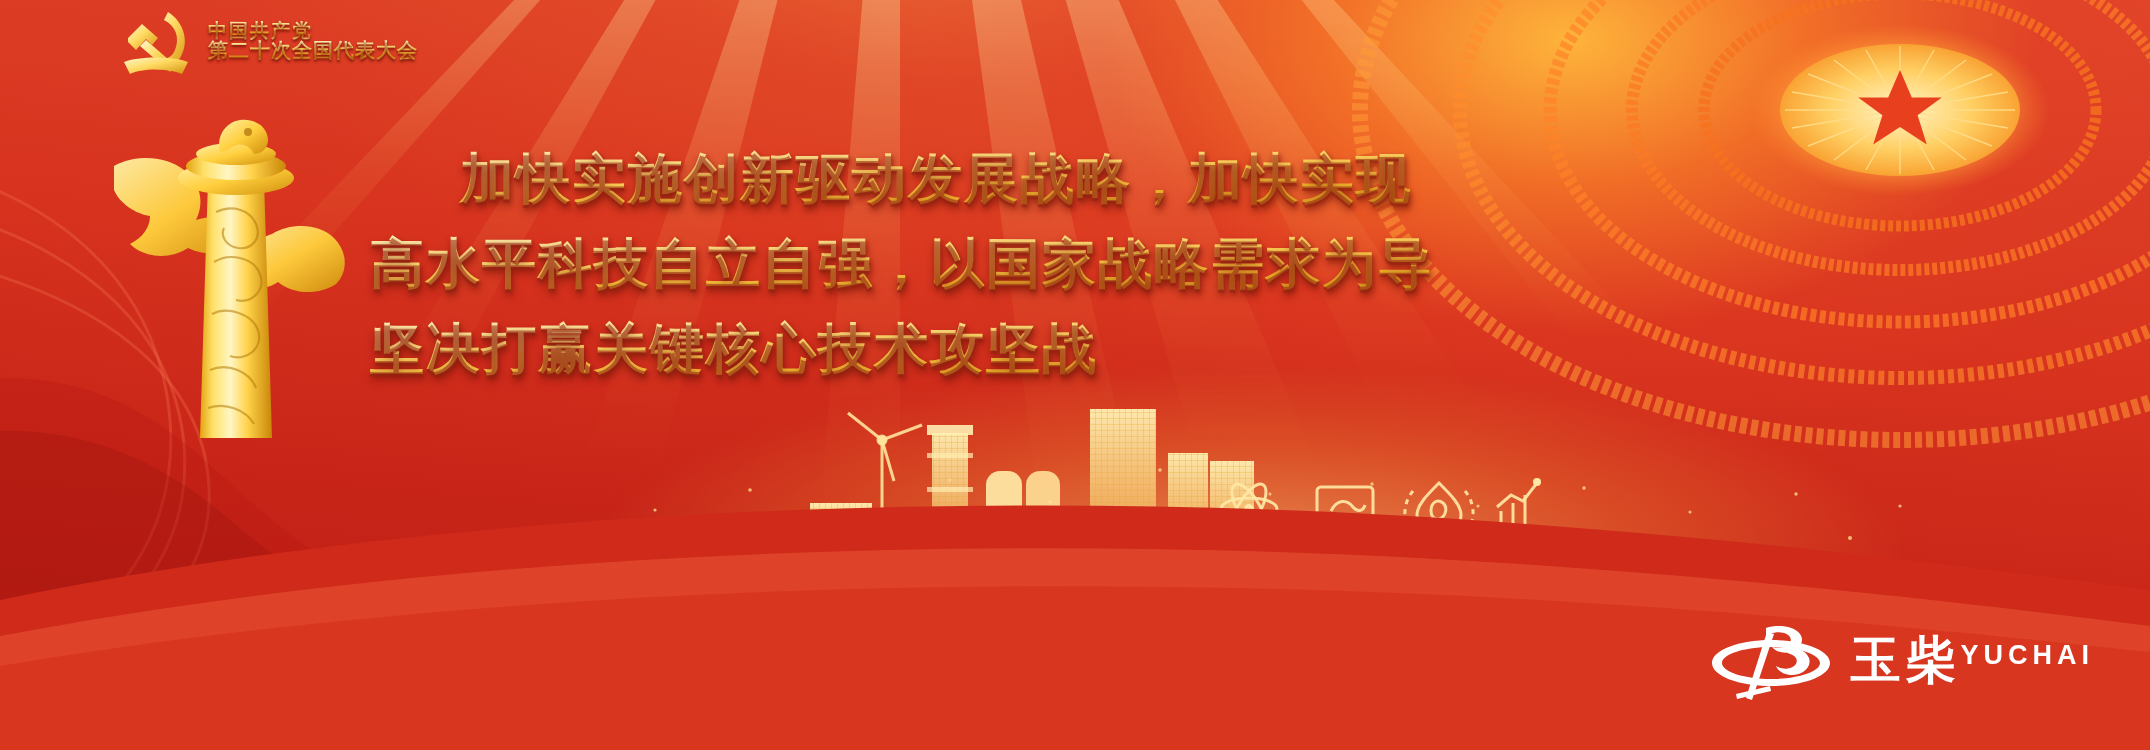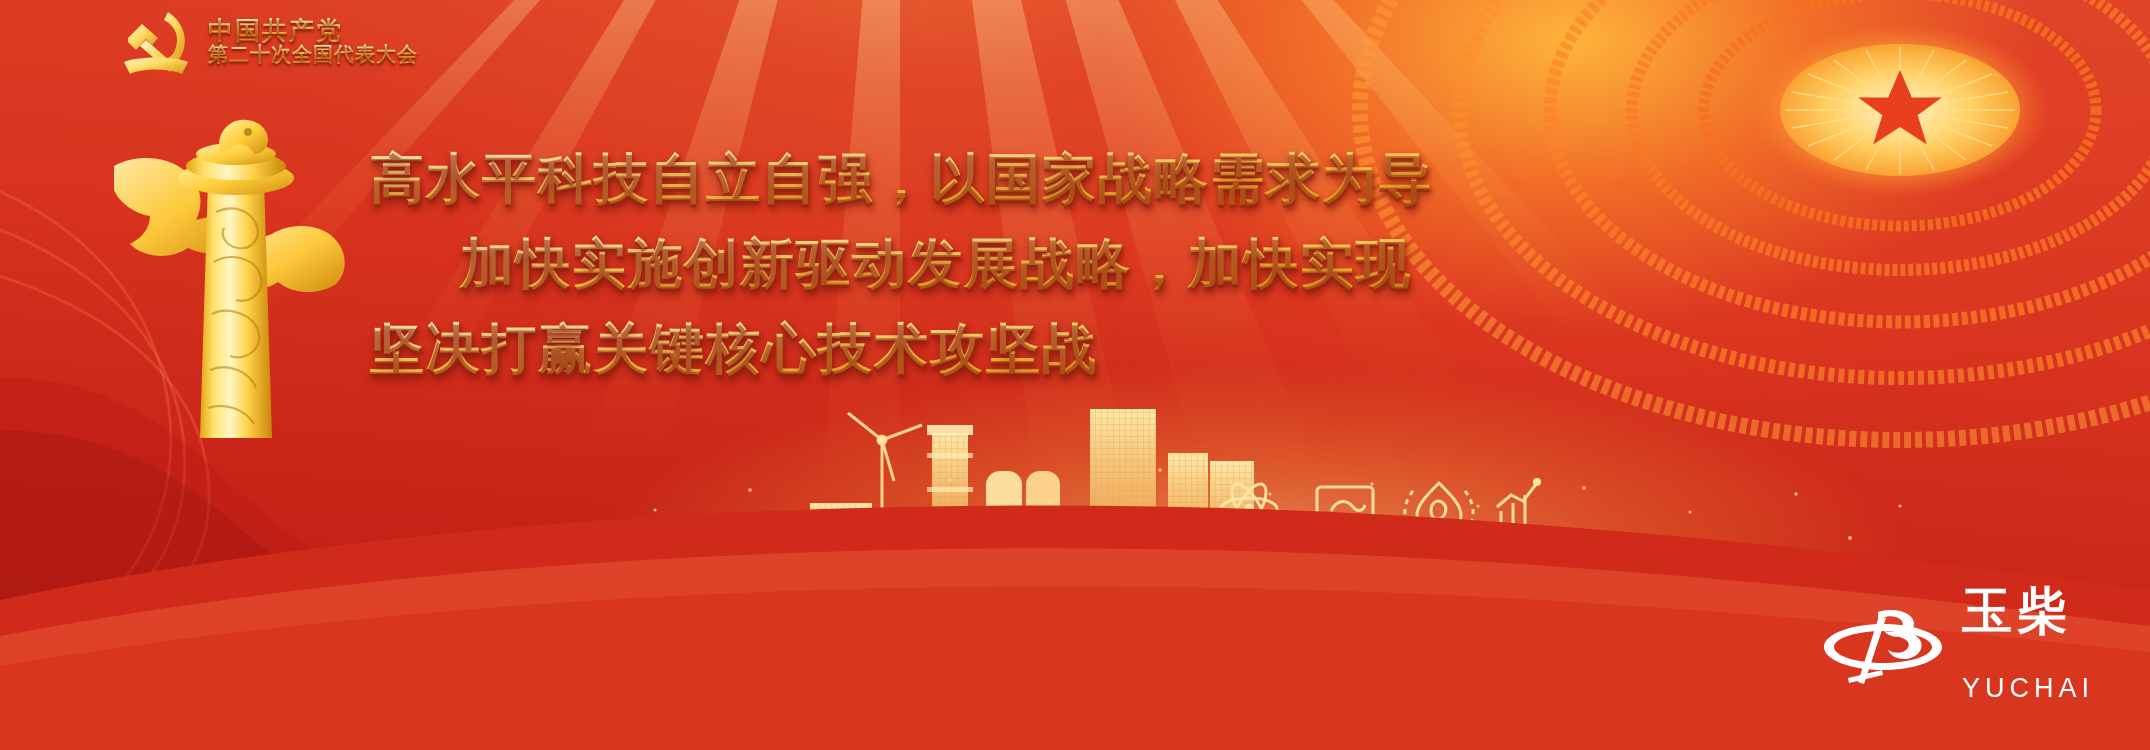--- a/index.html
+++ b/index.html
@@ -43,21 +43,21 @@
   .sparkles{position:absolute;left:560px;bottom:130px;width:1380px;height:260px;pointer-events:none;}
   .sparkles svg{width:100%;height:100%;display:block;}
 
   
   .emblem{position:absolute;left:118px;top:4px;display:flex;align-items:center;gap:14px;}
   .emblem-mark{width:76px;height:74px;flex:0 0 auto;}
   .emblem-mark svg{width:100%;height:100%;display:block;}
   .emblem-text{display:flex;flex-direction:column;line-height:1.08;}
   .emblem-text span{
     font-family:"DejaVu Sans","Liberation Sans",sans-serif;
-    font-weight:bold;font-size:25px;letter-spacing:2px;white-space:nowrap;
+    font-weight:bold;font-size:19px;letter-spacing:2px;white-space:nowrap;
     background:linear-gradient(180deg,#fff3bd 0%,#ffdf7a 28%,#f5b731 58%,#d98c14 78%,#ffe79a 100%);
     -webkit-background-clip:text;background-clip:text;color:transparent;
     text-shadow:0 2px 2px rgba(120,20,10,.55);
     filter:drop-shadow(0 1px 1px rgba(130,25,10,.6));
   }
   .emblem-text .line2{font-size:20px;letter-spacing:1px;}
 
   
   .pillar{position:absolute;left:96px;top:108px;width:260px;height:330px;pointer-events:none;}
   .pillar svg{width:100%;height:100%;display:block;}
@@ -87,28 +87,28 @@
   .skyline svg{width:100%;height:100%;display:block;}
 
   
   .techicons{position:absolute;left:1215px;bottom:200px;width:330px;height:85px;pointer-events:none;}
   .techicons svg{width:100%;height:100%;display:block;}
 
   
   .brand{position:absolute;right:56px;bottom:48px;display:flex;align-items:center;gap:16px;}
   .brand-mark{width:126px;height:84px;flex:0 0 auto;}
   .brand-mark svg{width:100%;height:100%;display:block;}
-  .brand-text{display:flex;flex-direction:column;align-items:flex-start;line-height:1;gap:32px;}
+  .brand-text{display:flex;flex-direction:row;align-items:flex-start;line-height:1;}
   .brand-cn{
     font-family:"DejaVu Sans","Liberation Sans",sans-serif;
     font-weight:bold;font-size:50px;color:#ffffff;letter-spacing:5px;
   }
   .brand-en{
     font-family:"Liberation Sans","DejaVu Sans",sans-serif;
-    font-weight:normal;font-size:27px;color:#ffffff;letter-spacing:5px;margin-top:7px;
+    font-weight:bold;font-size:27px;color:#ffffff;letter-spacing:5px;margin-top:7px;
   }
 </style>
 </head>
 <body>
 
 <div id="banner">
 
   <div class="beams">
     <svg viewBox="0 0 2150 620" preserveAspectRatio="none">
       <defs>
@@ -268,22 +268,22 @@
         <path d="M6,58 C20,52 56,52 70,58 L64,70 C50,64 24,64 12,70 Z" fill="url(#hsG)"></path>
       </svg>
     </span>
     <span class="emblem-text">
       <span class="line1">中国共产党</span>
       <span class="line2">第二十次全国代表大会</span>
     </span>
   </div>
 
   <div class="slogan">
+    <div class="ln indent">加快实施创新驱动发展战略，加快实现</div>
     <div class="ln">高水平科技自立自强，以国家战略需求为导</div>
-    <div class="ln indent">加快实施创新驱动发展战略，加快实现</div>
     <div class="ln">坚决打赢关键核心技术攻坚战</div>
   </div>
 
   <div class="skyglow"></div>
   <div class="sparkles">
     <svg viewBox="0 0 1380 260">
       <g fill="#ffdd8a" opacity="0.8">
         <circle cx="40" cy="180" r="2"></circle>
           <circle cx="95" cy="150" r="1.6"></circle>
           <circle cx="140" cy="200" r="2.4"></circle>

